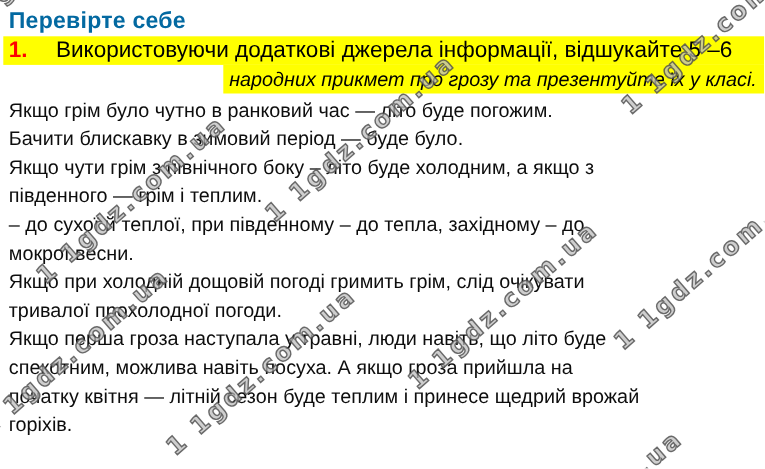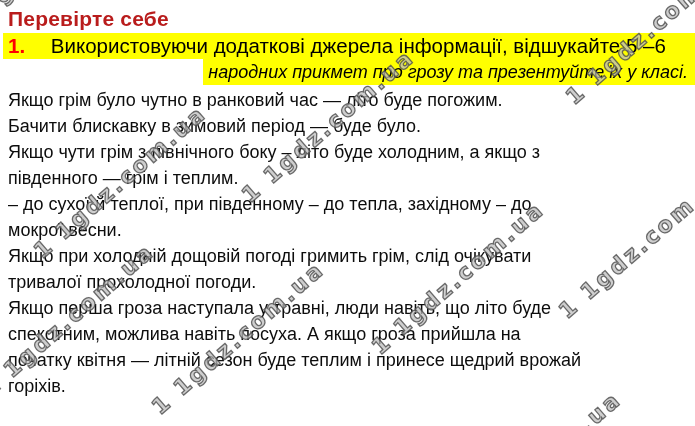--- a/index.html
+++ b/index.html
@@ -16,21 +16,21 @@
     font-family: "Liberation Sans", "DejaVu Sans", sans-serif;
     color: #111111;
   }
   .content {
     position: absolute;
     left: 8px;
     top: 5px;
     right: 0;
   }
   .heading {
-    color: #b91c1c;
+    color: #0369a1;
     font-weight: bold;
     font-size: 21px;
     line-height: 28px;
     letter-spacing: 0.2px;
   }
   .task-line1 {
     background: #ffff00;
     margin-left: -5px;
     padding-left: 5px;
     font-size: 20.5px;

